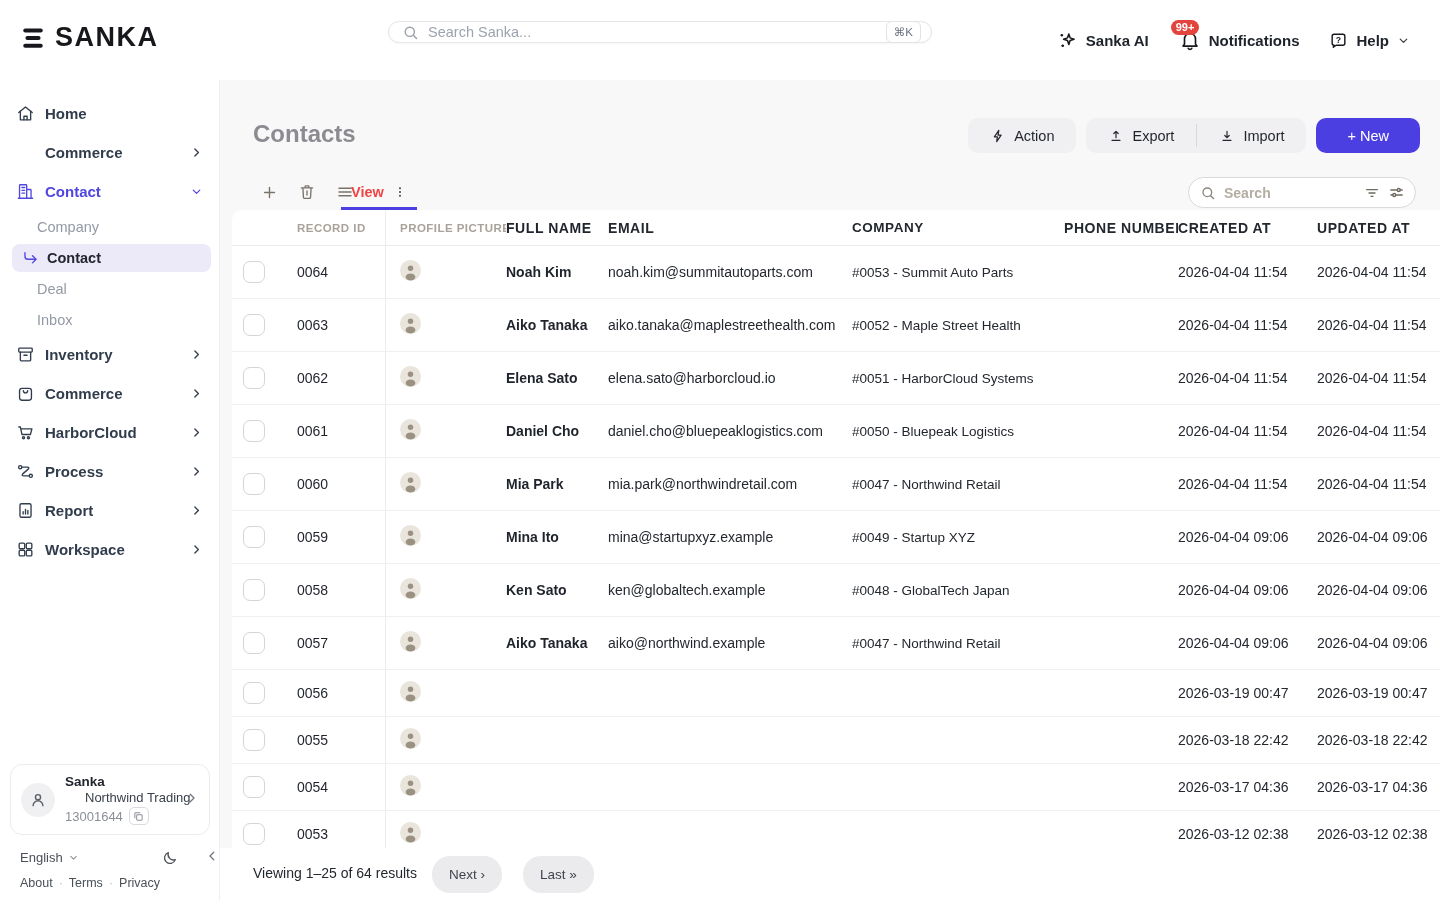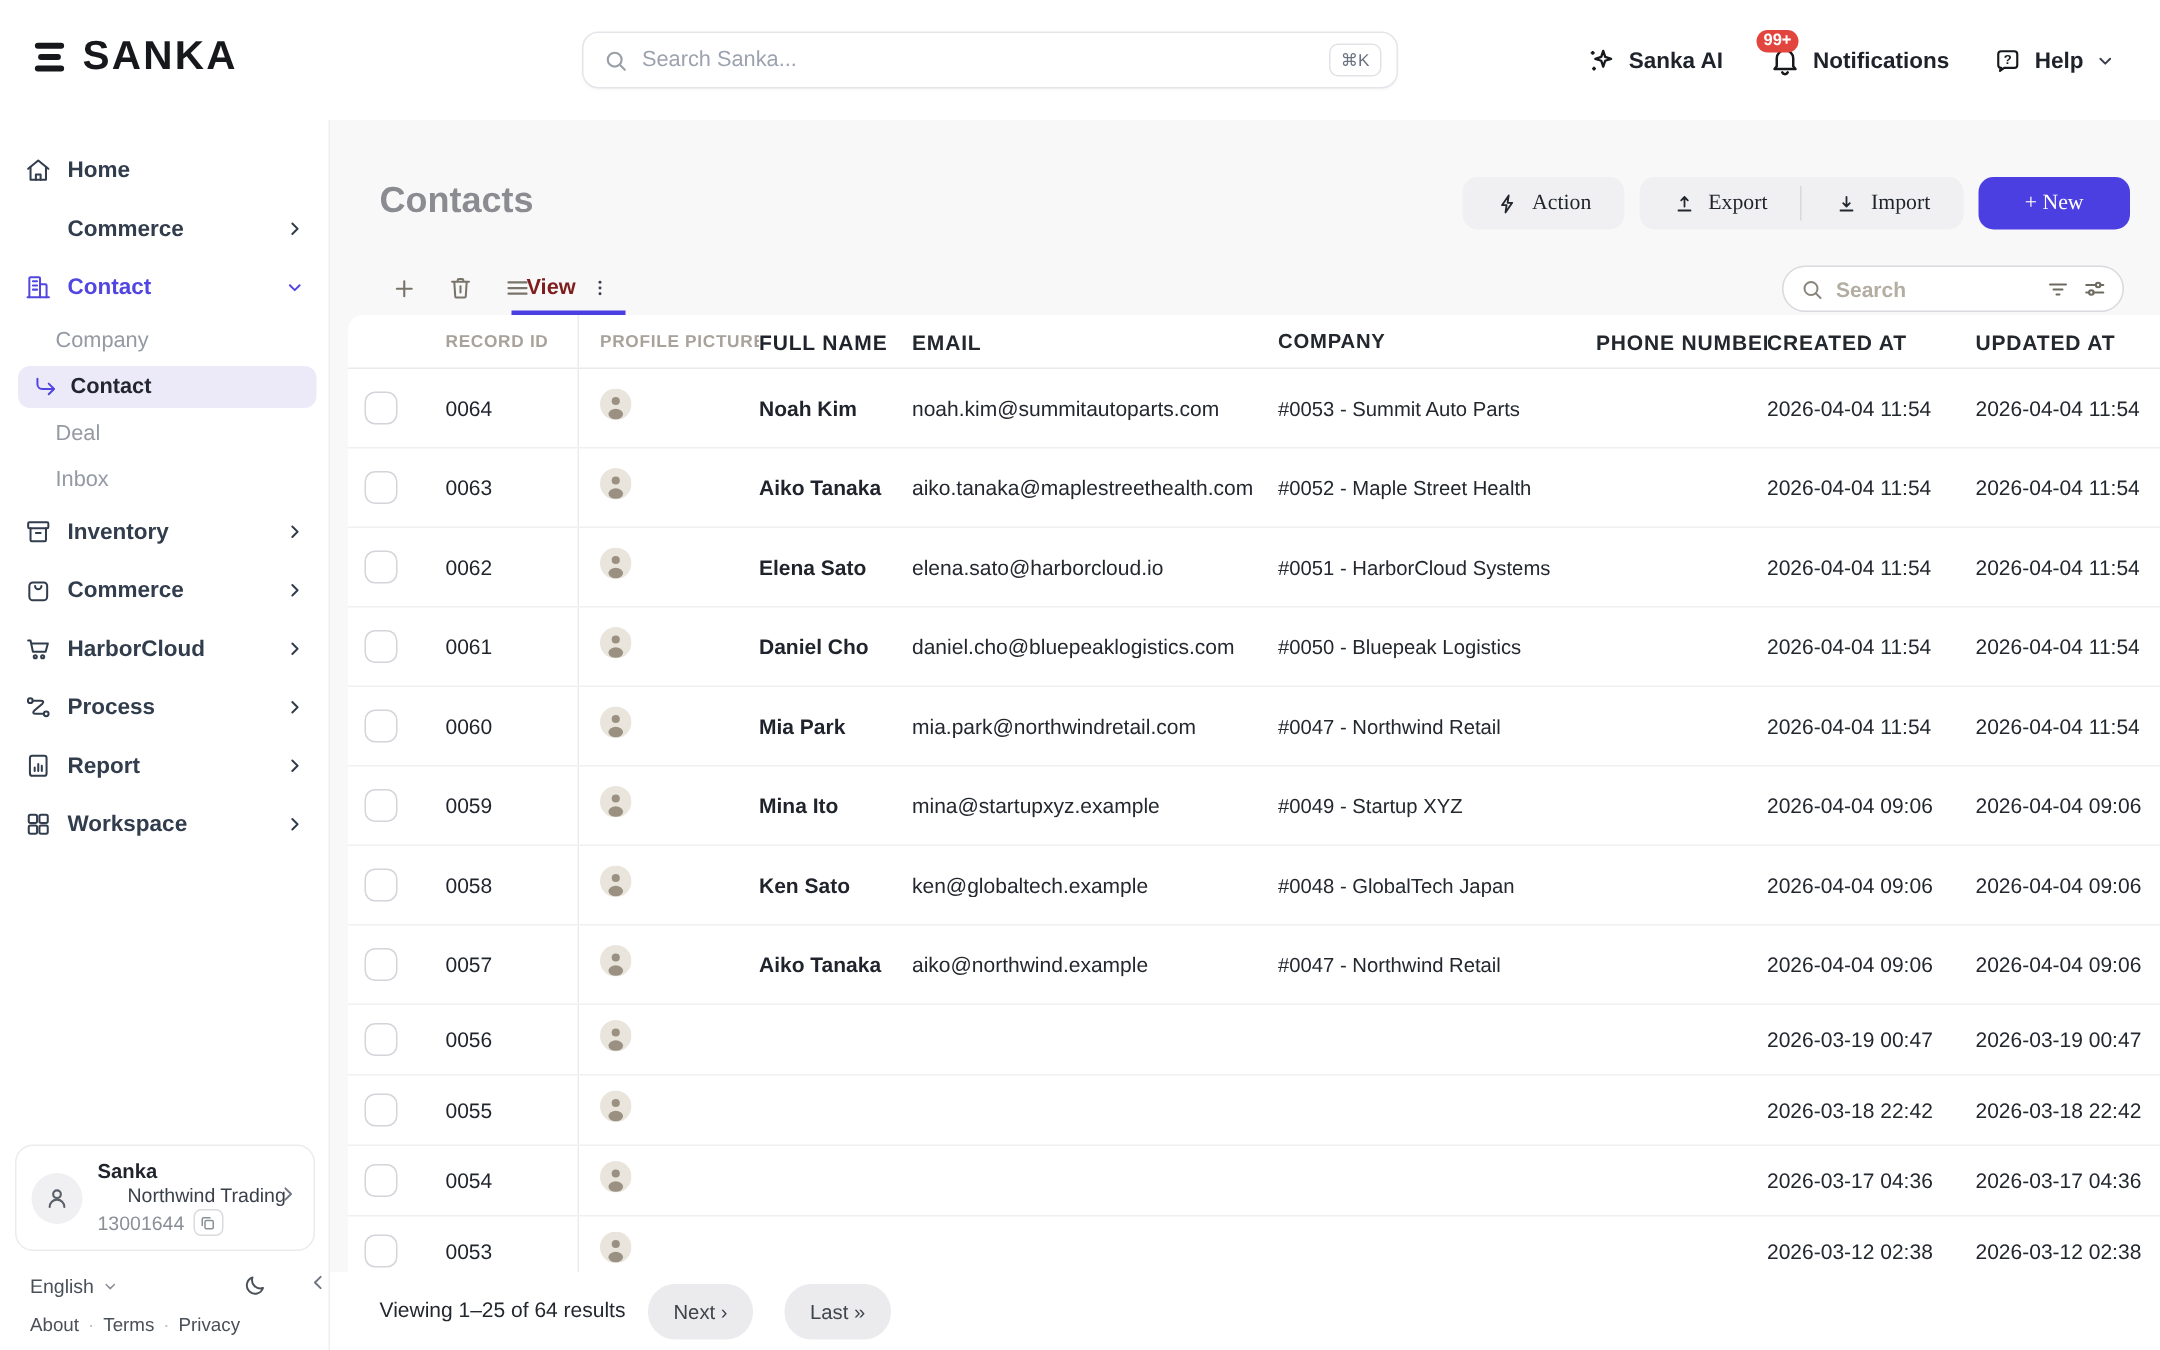--- a/index.html
+++ b/index.html
@@ -5,21 +5,21 @@
   * { margin:0; padding:0; box-sizing:border-box; }
   html,body { width:1440px; height:900px; overflow:hidden; background:#fff;
     font-family:"Liberation Sans","DejaVu Sans",sans-serif; }
   .app { position:relative; width:1440px; height:900px; background:#F8F8F9; }
 
   
   .topbar { position:absolute; top:0; left:0; width:1440px; height:80px; background:#fff; z-index:30; }
   .logo { position:absolute; left:20px; top:22px; display:flex; align-items:center; gap:9px; }
   .logo-mark svg { display:block; }
   .logo-text { font-size:27px; font-weight:800; letter-spacing:1.5px; color:#17181C; }
-  .gsearch { position:absolute; left:388px; top:21px; width:544px; height:38px; background:#fff;
+  .gsearch { position:absolute; left:388px; top:21px; width:544px; height:22px; background:#fff;
     border:1px solid #E5E6EA; border-radius:11px; display:flex; align-items:center; padding:0 10px 0 13px;
     box-shadow:0 1px 2px rgba(0,0,0,.04); }
   .gsearch input { flex:1; border:none; outline:none; font-size:14.5px; color:#333; background:transparent; margin-left:9px; font-family:inherit; }
   .gsearch input::placeholder { color:#9CA3AF; }
   .kbd { font-size:11.5px; color:#6B7280; border:1px solid #E2E3E7; border-radius:6px; padding:3px 7px; background:#fff; }
   .top-right { position:absolute; right:30px; top:0; height:80px; display:flex; align-items:center; gap:30px; }
   .top-item { display:flex; align-items:center; gap:8px; font-size:15px; font-weight:600; color:#1E222A; cursor:pointer; }
   .notif-wrap { position:relative; width:22px; height:22px; }
   .notif-badge { position:absolute; top:-9px; left:-8px; background:#E2453E; color:#fff; font-size:11px;
     font-weight:700; border-radius:9px; padding:2px 5px; line-height:1; z-index:2; }
@@ -59,33 +59,33 @@
   .legal span { cursor:pointer; }
   .legal span + span::before { content:"·"; color:#B9BDC3; margin:0 6px; }
 
   
   .content { position:absolute; top:80px; left:220px; width:1220px; height:820px; overflow:hidden; }
   .page-head { position:absolute; top:38px; left:0; width:1220px; height:36px; }
   .page-title { position:absolute; left:33px; top:2px; font-size:24px; font-weight:700; color:#8B8B92; }
   .head-actions { position:absolute; right:20px; top:0; display:flex; align-items:center; gap:10px; }
   .btn { height:35px; display:flex; align-items:center; justify-content:center; gap:8px;
     font-size:14.5px; font-weight:500; color:#1F232B; background:#F0F0F2; border:none; border-radius:10px;
-    padding:0 22px; cursor:pointer; font-family:Liberation Serif, serif; }
+    padding:0 22px; cursor:pointer; font-family:Liberation Sans, sans-serif; }
   .btn svg { color:#23272E; }
   .btn-group { display:flex; background:#F0F0F2; border-radius:10px; }
   .btn-group .btn { background:transparent; }
   .btn-group .divider { width:1px; background:#D8D8DC; margin:6px 0; }
   .btn-new { background:var(--accent,#4C3FE1); color:#fff; padding:0 31px; font-weight:500; }
 
   .toolbar { position:absolute; top:96px; left:0; width:1220px; height:34px; }
   .tool-icons { position:absolute; left:36px; top:3px; display:flex; align-items:center; gap:12px; color:#79746A; }
   .tool-btn { width:26px; height:26px; display:flex; align-items:center; justify-content:center; cursor:pointer; }
   .view-tab { position:absolute; left:121px; top:0; height:34px; display:flex; align-items:center; gap:9px;
     padding:0 10px; cursor:pointer; border-bottom:3px solid var(--accent,#4C3FE1); }
-  .view-label { font-size:14.5px; font-weight:600; color:#7f1d1d; }
+  .view-label { font-size:14.5px; font-weight:600; color:#ef4444; }
   .kebab { color:#3A4049; display:flex; }
   .tsearch { position:absolute; right:24px; top:1px; width:228px; height:31px; border:1px solid #D9D9DE;
     border-radius:16px; background:#fff; display:flex; align-items:center; padding:0 10px 0 11px; }
   .tsearch input { flex:1; min-width:0; border:none; outline:none; background:transparent; font-size:14px; color:#333; margin-left:8px; font-family:inherit;font-weight:bold; }
   .tsearch input::placeholder { color:#B3ADA2; }
   .tsearch .ticons { display:flex; align-items:center; gap:8px; color:#6F6A60; }
 
   
   .table-card { position:absolute; top:130px; left:12px; width:1245px; background:#fff; border-radius:10px 0 0 0; }
   .thead, .trow { display:flex; align-items:center; }

